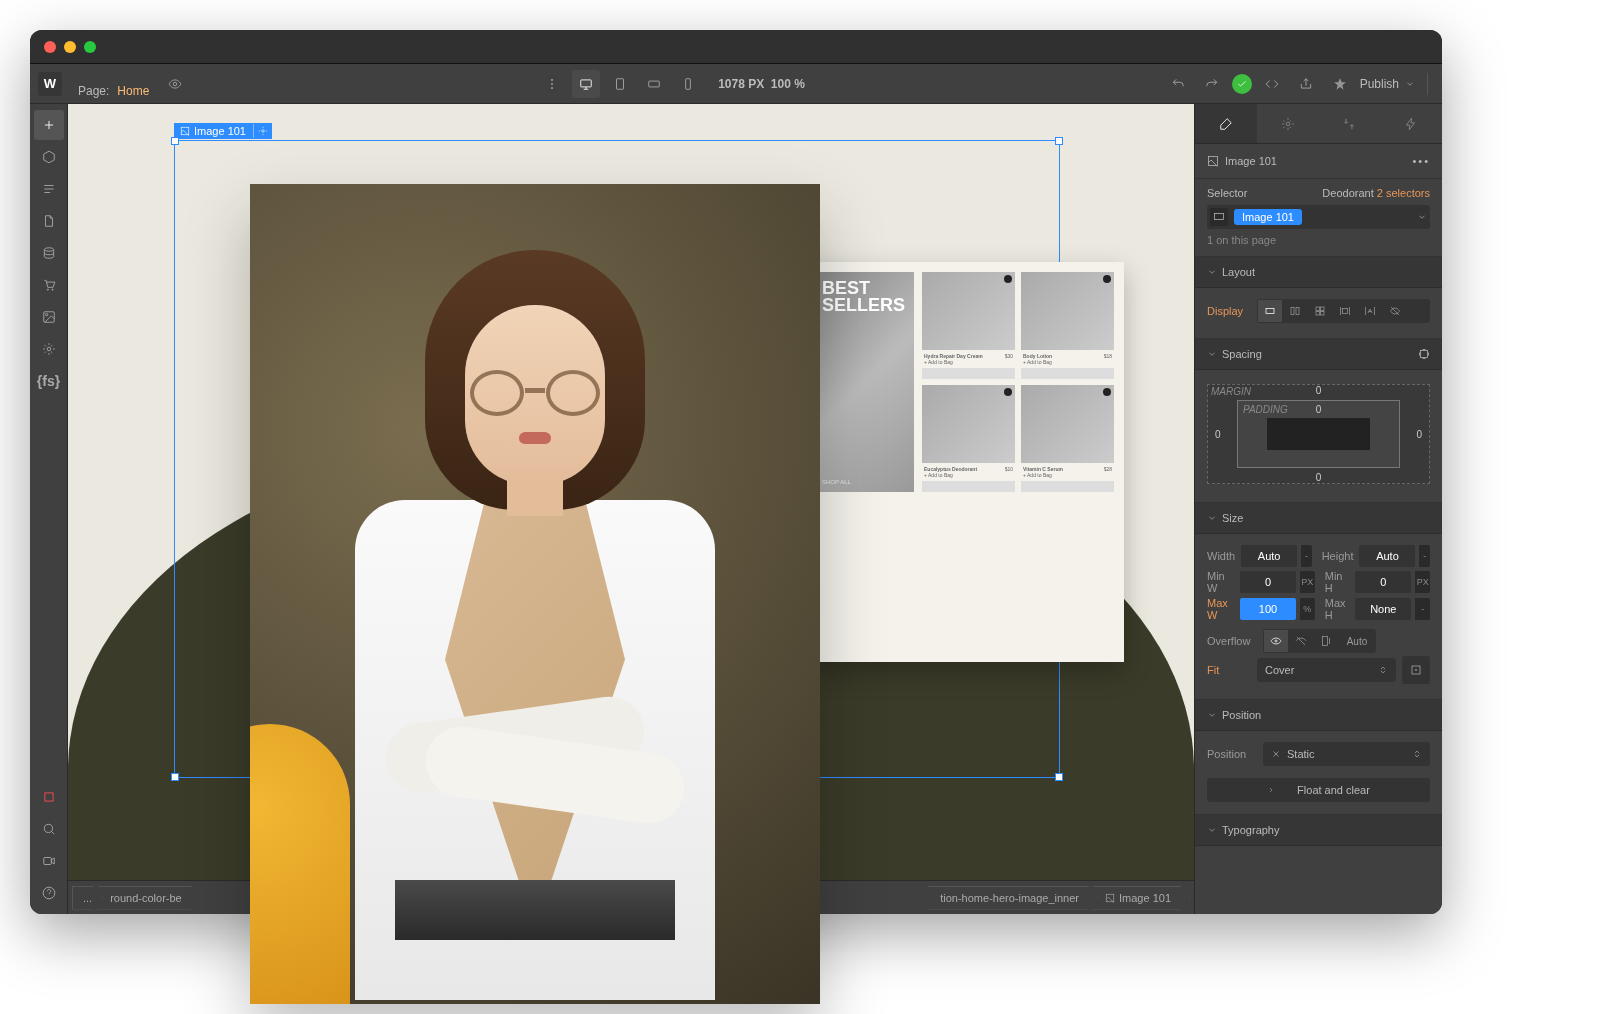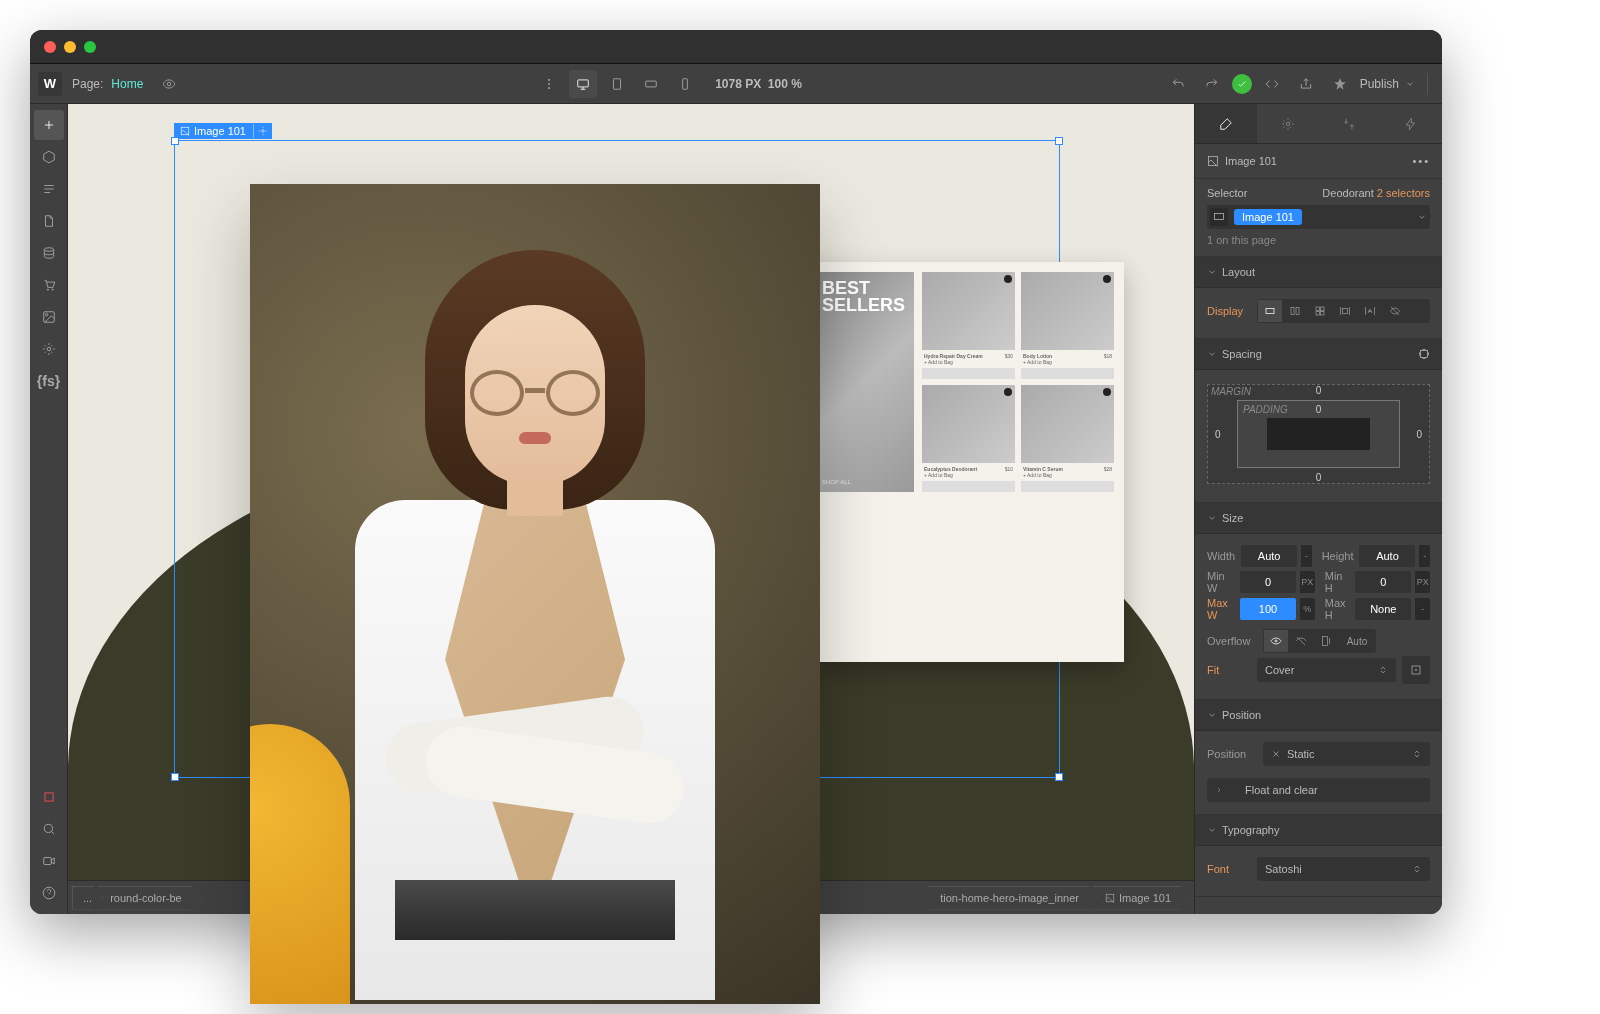--- a/index.html
+++ b/index.html
@@ -109,23 +109,23 @@
       <div class="dot r"></div>
       <div class="dot y"></div>
       <div class="dot g"></div>
     </div>
   </div>
 
   <div class="topbar">
     <div class="seg">
       <div class="logo-w">W</div>
     </div>
-    <div class="seg" style="margin-left:10px;">
+    <div class="seg" style="margin-left:16px;align-items:flex-end;">
       <span>Page:</span>
-      <span style="color:#5eead4;margin-left:2px;">Home</span>
+      <span style="color:#fdba74;margin-left:2px;">Home</span>
       <div class="ico-btn" style="margin-left:6px;">
         <svg class="svg-ico" viewBox="0 0 24 24">
             <path d="M2 12s3-7 10-7 10 7 10 7-3 7-10 7S2 12 2 12z"></path>
             <circle cx="12" cy="12" r="3"></circle>
           </svg>
       </div>
     </div>
     <div class="spacer"></div>
     <div class="seg">
       <div class="ico-btn">
@@ -580,46 +580,35 @@
                 <svg class="svg-ico" viewBox="0 0 24 24" style="width:10px;">
                   <path d="M6 6l12 12M18 6L6 18"></path>
                 </svg>
                 <span>Static</span>
               </span>
             <svg class="svg-ico" viewBox="0 0 24 24" style="width:10px;">
                 <path d="M7 10l5-5 5 5M7 14l5 5 5-5"></path>
               </svg>
           </div>
         </div>
-        <div class="dd" style="margin-top:12px;justify-content:flex-start;gap:22px;">
+        <div class="dd" style="margin-top:12px;justify-content:center;gap:22px;">
           <svg class="svg-ico" viewBox="0 0 24 24" style="width:8px;">
               <path d="M9 6l6 6-6 6"></path>
             </svg>
           <span>Float and clear</span>
         </div>
       </div>
 
       <div class="section-h">
         <div class="t">
             <svg class="svg-ico" viewBox="0 0 24 24" style="width:10px;">
               <path d="M6 9l6 6 6-6"></path>
             </svg>
             <span>Typography</span>
           </div>
-      </div>
-      <div class="section-b">
-        <div class="row">
-          <span class="lbl hi">Font</span>
-          <div class="dd">
-            <span>Satoshi</span>
-            <svg class="svg-ico" viewBox="0 0 24 24" style="width:10px;">
-                <path d="M7 10l5-5 5 5M7 14l5 5 5-5"></path>
-              </svg>
-          </div>
-        </div>
       </div>
     </div>
   </div>
 </div>
 
 <div class="portrait" style="position:absolute; top:184px; left:250px;">
   <div class="bg"></div>
   <div class="yellow"></div>
   <div class="person">
     <div class="shirt"></div>

